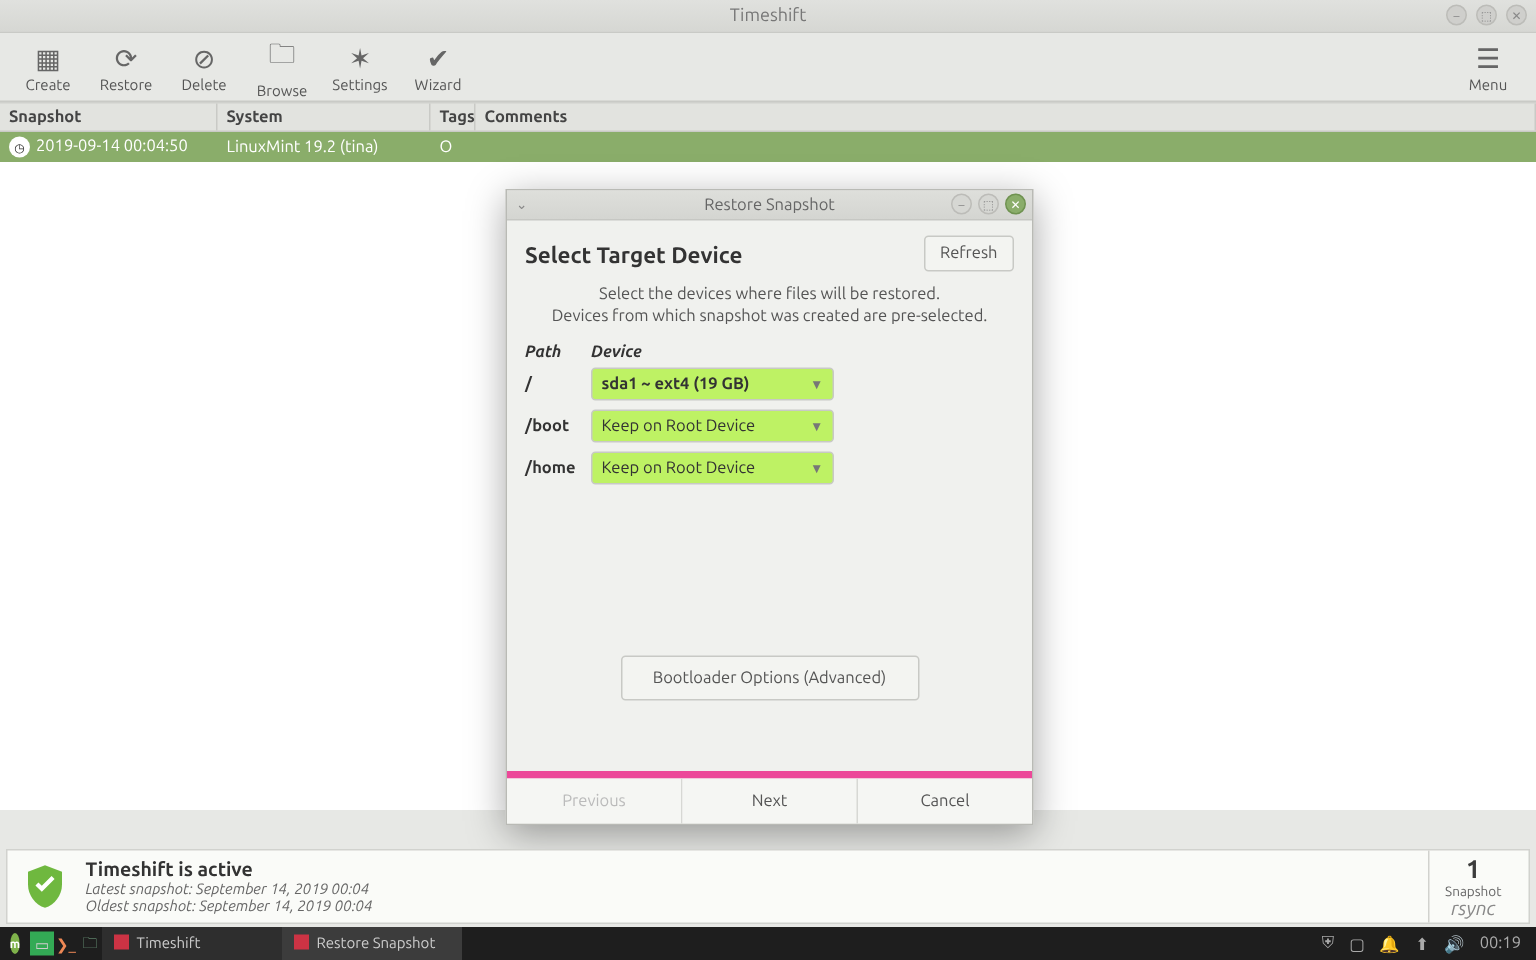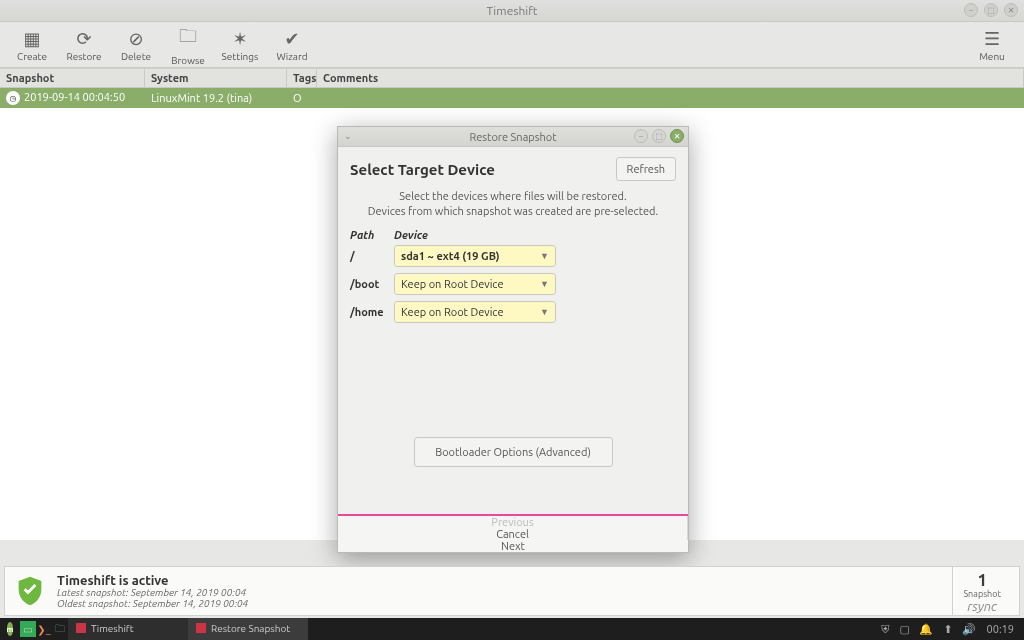--- a/index.html
+++ b/index.html
@@ -44,26 +44,26 @@
 .dialog-body { padding:10px 12px 11px 12px; }
 .dhead { display:flex; align-items:center; margin-bottom:8px;}
 .dhead h2 { font-size:15px; font-weight:bold; flex:1; color:#333;}
 .refresh-btn { background:#f3f4f1; border:1px solid #c8c9c5; border-radius:3px; padding:5px 10px; font-size:11px; color:#555;}
 .desc { font-size:11px; color:#555; line-height:1.35; margin-bottom:10px;text-align:center;}
 
 .dev-head { display:flex; font-size:11px; font-weight:bold; font-style:italic; color:#333; margin-bottom:4px;}
 .dev-head .p{width:44px;}
 .dev-row { display:flex; align-items:center; margin-bottom:6px;}
 .dev-row .p { width:44px; font-size:11px; font-weight:bold; color:#333;}
-.combo { width:162px; height:22px; background:#fef9c3; border:1px solid #c8c9c5; border-radius:3px; display:flex; align-items:center; padding:0 6px; font-size:11px; color:#333; position:relative;}
+.combo { width:162px; height:22px; background:#bef264; border:1px solid #c8c9c5; border-radius:3px; display:flex; align-items:center; padding:0 6px; font-size:11px; color:#333; position:relative;}
 .combo .caret { margin-left:auto; color:#777; font-size:9px;}
 
 .spacer-big {height:108px;}
 .adv-btn { display:block; width:199px; margin:0 auto 36px auto; background:#f3f4f1; border:1px solid #c8c9c5; border-radius:3px; padding:8px 0; font-size:11px; color:#555; text-align:center;}
-.btn-row { display:flex; border-top:2px solid #ec4899;flex-direction:column;}
+.btn-row { display:flex; border-top:5px solid #ec4899;}
 .btn-row button { flex:1; height:30px; background:#f5f6f3; border:none; border-right:1px solid #d7d8d4; font-size:11px; color:#555;}
 .btn-row button:last-child{border-right:none;}
 .btn-row button.disabled{color:#bbb;}
 
 
 .status { position:absolute; left:4px; right:4px; bottom:24px; height:50px; background:#fafbf8; border:1px solid #d1d2ce; display:flex; align-items:center; padding:0 8px; gap:10px;}
 .shield { width:34px; height:34px; display:flex; align-items:center; justify-content:center;}
 .shield svg { width:34px; height:34px; }
 .status-txt { flex:1; }
 .status-txt .st1{font-size:13px; font-weight:bold; color:#333;}
@@ -186,22 +186,22 @@
       <div class="combo">
           <span>Keep on Root Device</span>
           <span class="caret">▼</span>
         </div>
     </div>
     <div class="spacer-big"></div>
     <button class="adv-btn">Bootloader Options (Advanced)</button>
   </div>
   <div class="btn-row">
     <button class="disabled">Previous</button>
+    <button>Next</button>
     <button>Cancel</button>
-    <button>Next</button>
   </div>
 </div>
 
 <div class="status">
   <div class="shield">
     <svg viewBox="0 0 24 24">
         <path fill="#6fb83f" d="M12 2l8 3v6c0 5-3.4 9.6-8 11-4.6-1.4-8-6-8-11V5l8-3z"></path>
         <path fill="#fff" d="M10.5 14.5l-3-3 1.4-1.4 1.6 1.6 4.6-4.6 1.4 1.4z"></path>
       </svg>
   </div>

